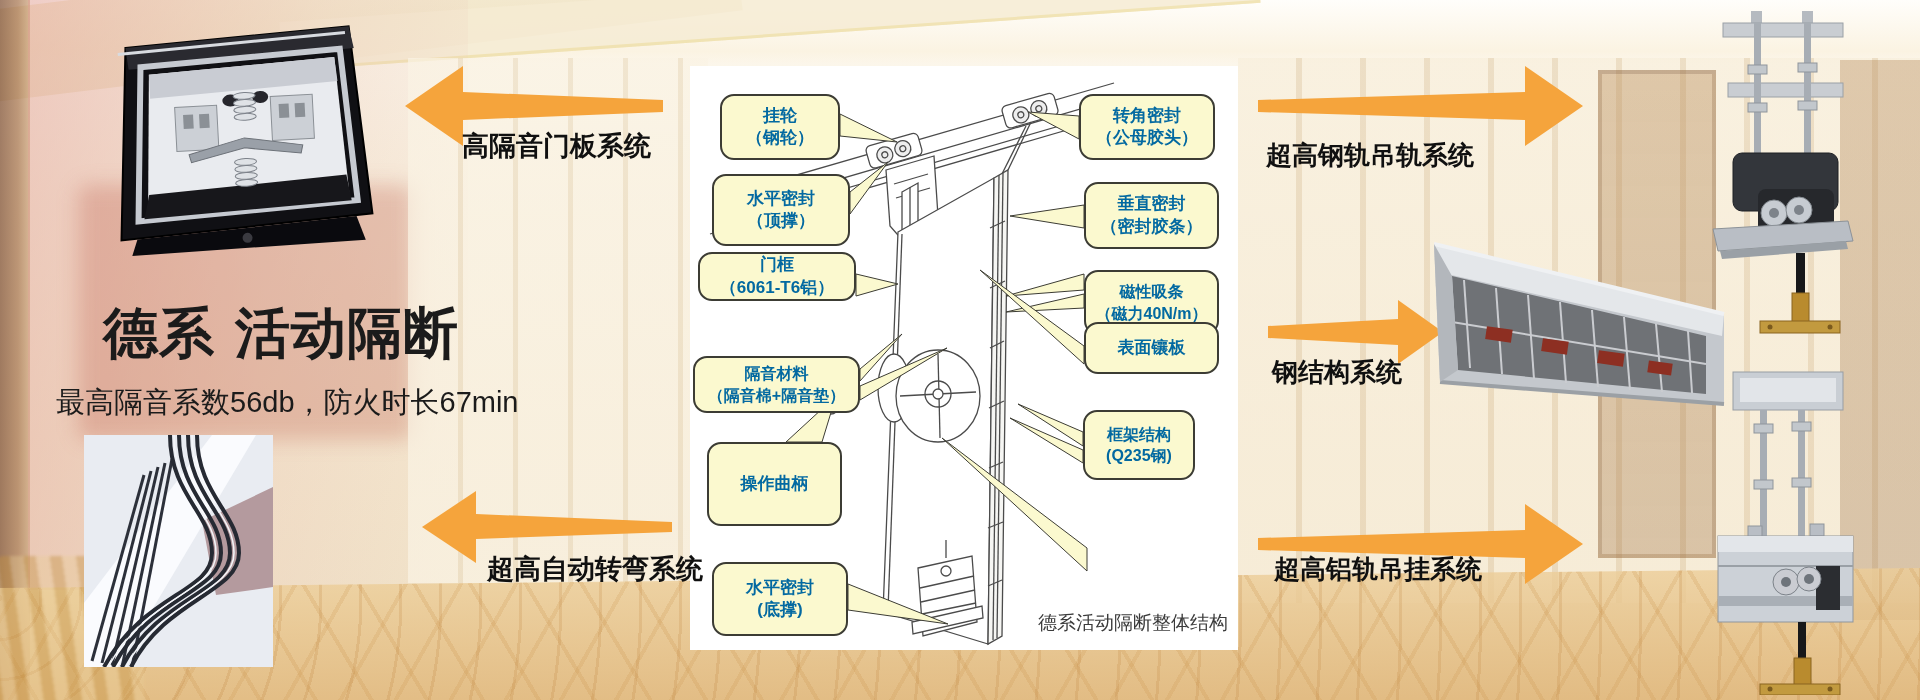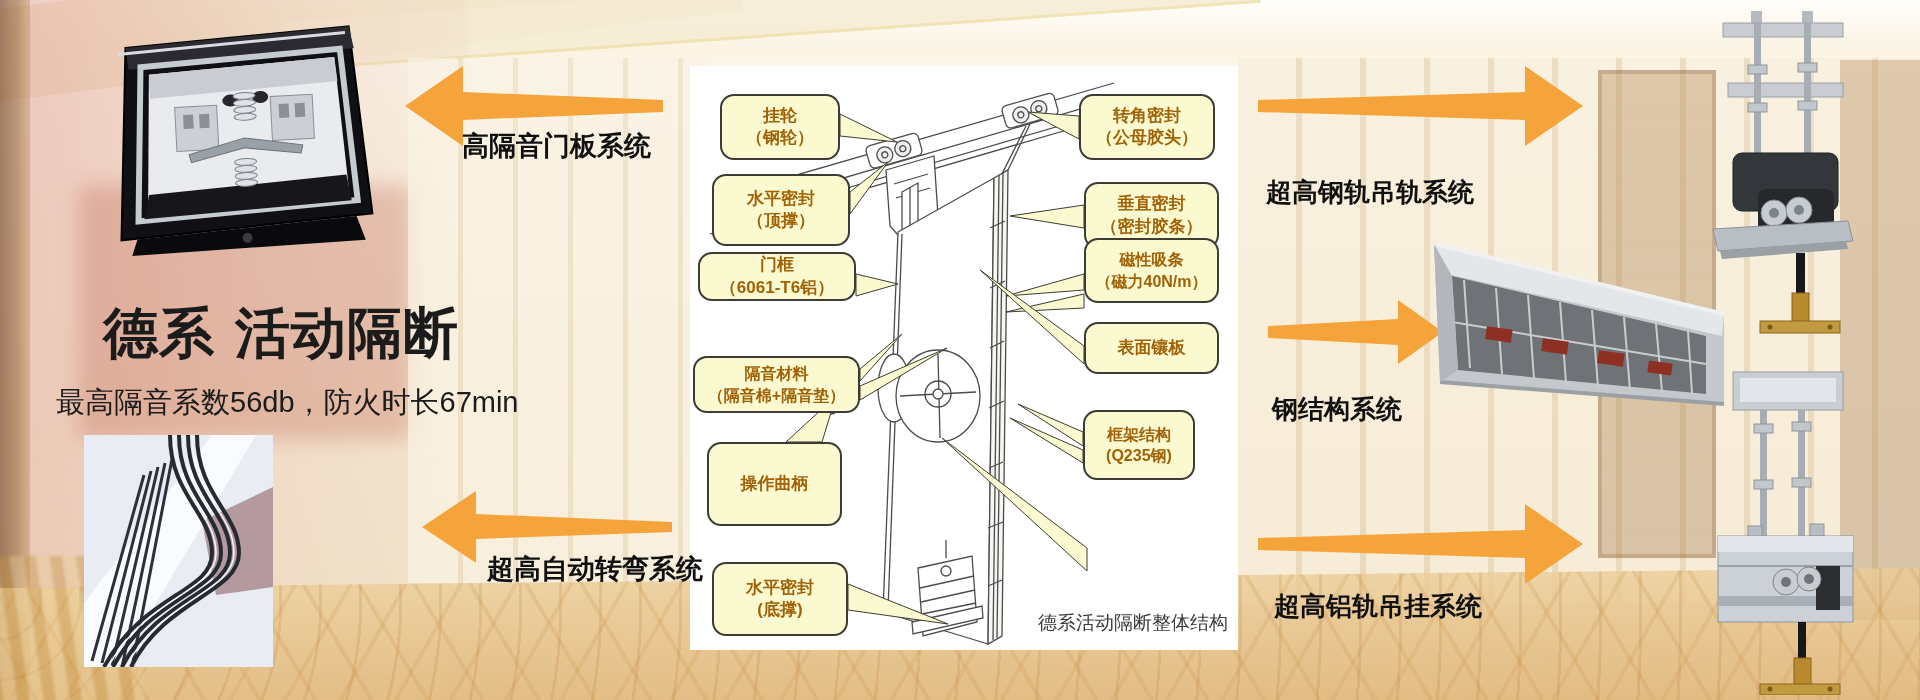--- a/index.html
+++ b/index.html
@@ -30,29 +30,29 @@
   
   .brand-title{position:absolute;left:103px;top:303px;font-size:55px;line-height:1.1;letter-spacing:1px;white-space:nowrap;}
   .brand-title .t1{font-weight:900;}
   .brand-title .t2{font-weight:600;margin-left:20px;}
   .brand-sub{position:absolute;left:56px;top:383px;font-size:29px;font-weight:500;white-space:nowrap;}
   
   .diagram{position:absolute;left:690px;top:66px;width:548px;height:584px;background:#ffffff;}
   .diagram svg.art{position:absolute;left:0;top:0;width:100%;height:100%;}
   .bubble{position:absolute;display:flex;flex-direction:column;align-items:center;justify-content:center;
     background:var(--bubble-fill,#FBF9CF);border:2px solid var(--bubble-border,#3C3C34);border-radius:14px;
-    font-size:17px;font-weight:700;color:#a16207;line-height:1.32;text-align:center;box-sizing:border-box;padding:2px 3px;white-space:nowrap;}
+    font-size:17px;font-weight:700;color:#0369a1;line-height:1.32;text-align:center;box-sizing:border-box;padding:2px 3px;white-space:nowrap;}
   .bubble.small{font-size:16px;}
   .bl:empty{display:none;}
   .diagram-caption{position:absolute;left:348px;top:544px;font-size:19px;font-weight:500;color:#3b3b3b;white-space:nowrap;}
   
   .arrow-shape{fill:var(--arrow,#F5A43C);}
   .tail{fill:var(--bubble-fill,#FBF9CF);stroke:var(--bubble-border,#3C3C34);stroke-width:1;}
   .sys-label{position:absolute;font-weight:800;font-size:27px;white-space:nowrap;color:#101010;font-family:Liberation Serif, serif;}
-  .sys-label.sm{font-size:26px;margin-top:37px;}
+  .sys-label.sm{font-size:26px;}
 </style>
 </head>
 <body>
 
 <div class="stage">
 
   <div class="bg">
     <div class="bg-ceiling"></div>
     <div class="bg-beam1"></div>
     <div class="bg-beam2"></div>
@@ -240,21 +240,21 @@
     </div>
 
     <div class="bubble" style="left:389px;top:28px;width:136px;height:66px">
       <span class="bl">转角密封</span>
       <span class="bl">（公母胶头）</span>
     </div>
     <div class="bubble" style="left:394px;top:116px;width:135px;height:67px">
       <span class="bl">垂直密封</span>
       <span class="bl">（密封胶条）</span>
     </div>
-    <div class="bubble small" style="left:394px;top:172px;width:135px;height:65px">
+    <div class="bubble small" style="left:394px;top:204px;width:135px;height:65px">
       <span class="bl">磁性吸条</span>
       <span class="bl">（磁力40N/m）</span>
     </div>
     <div class="bubble" style="left:394px;top:256px;width:135px;height:52px">
       <span class="bl">表面镶板</span>
 
     </div>
     <div class="bubble small" style="left:393px;top:344px;width:112px;height:70px">
       <span class="bl">框架结构</span>
       <span class="bl">(Q235钢)</span>

